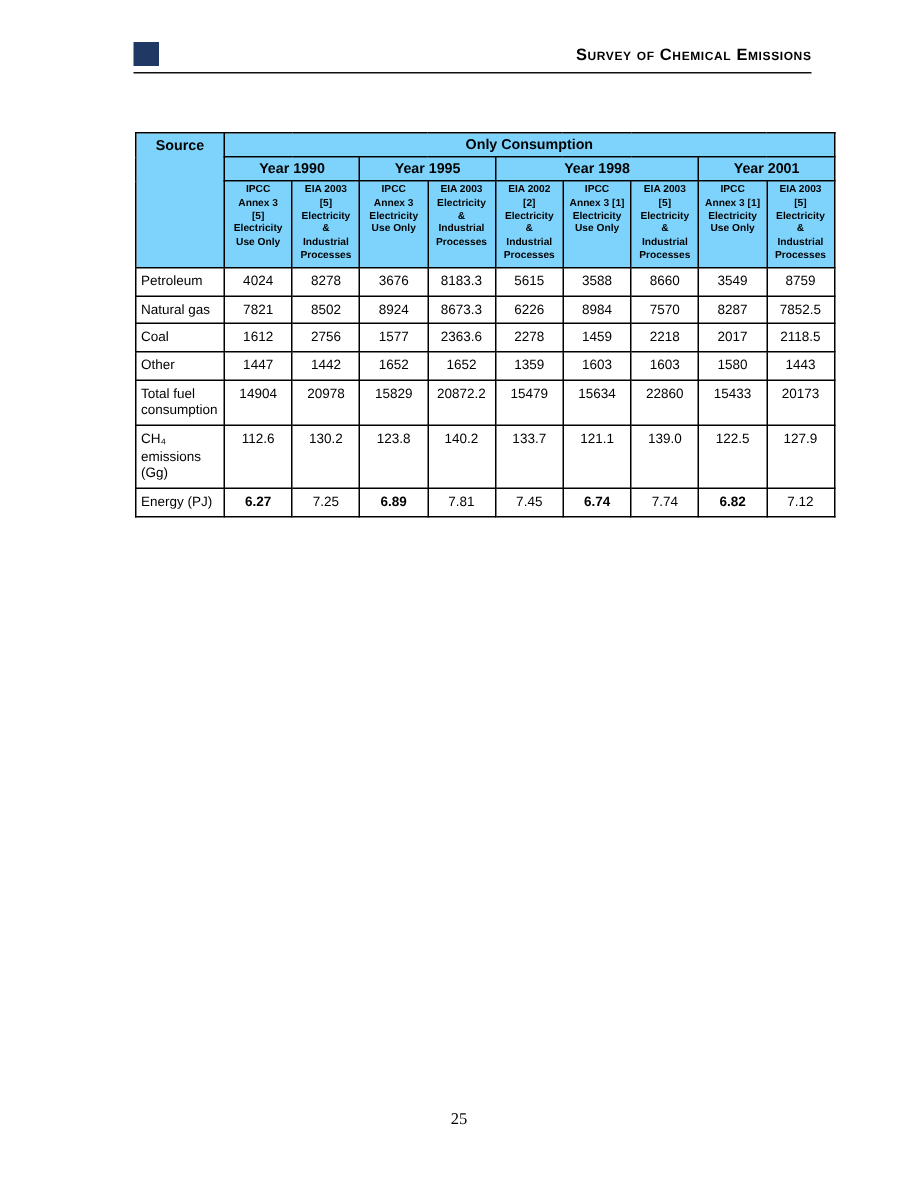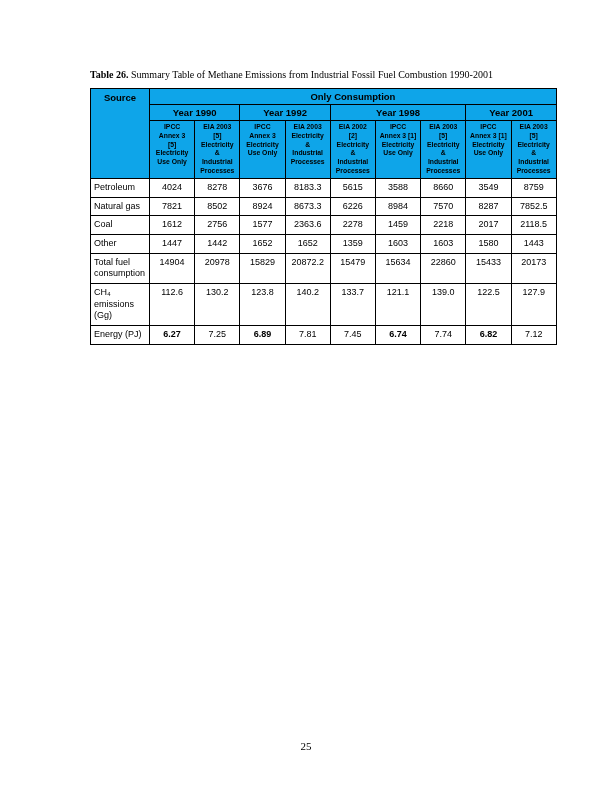--- a/index.html
+++ b/index.html
@@ -58,21 +58,21 @@
   table.data-table {
     width: 100%;
     border-collapse: collapse;
     table-layout: fixed;
     font-size: 9px;
   }
   .data-table th, .data-table td {
     border: 1px solid #000;
   }
   .data-table thead th {
-    background: #0ea5e9;
+    background: #7dd3fc;
   }
   th.source-h {
     font-size: 9.5px;
     font-weight: bold;
     text-align: center;
     vertical-align: top;
     padding: 3px 2px;
   }
   th.fuel-h, th.year-h {
     font-size: 9.5px;
@@ -110,37 +110,40 @@
     text-align: center;
     font-family: "Liberation Serif", serif;
     font-size: 11px;
   }
 </style>
 </head>
 <body>
 
 <div class="page">
 
-
-  <p class="caption"><span class="caption-label">Table 26.</span><span>  Summary Table of Methane Emissions from Industrial Fossil Fuel Combustion 1990-2001</span></p>
+  <div class="header-bar">
+    <div class="header-square"></div>
+    <div class="header-title">Survey of Chemical Emissions</div>
+  </div>
+
 
   <div class="table-wrap">
     <table class="data-table">
       <colgroup>
         <col style="width:59px">
         <col span="9" style="width:45.2px">
       </colgroup>
       <thead>
         <tr>
           <th class="source-h" rowspan="3">Source</th>
           <th class="fuel-h" colspan="9">Only Consumption</th>
         </tr>
         <tr id="year-row">
             <th class="year-h" colspan="2">Year 1990</th>
-            <th class="year-h" colspan="2">Year 1992</th>
+            <th class="year-h" colspan="2">Year 1995</th>
             <th class="year-h" colspan="3">Year 1998</th>
             <th class="year-h" colspan="2">Year 2001</th>
           </tr>
         <tr id="col-header-row">
             <th class="col-h">IPCC
 Annex 3
 [5]
 Electricity
 Use Only</th>
             <th class="col-h">EIA 2003

